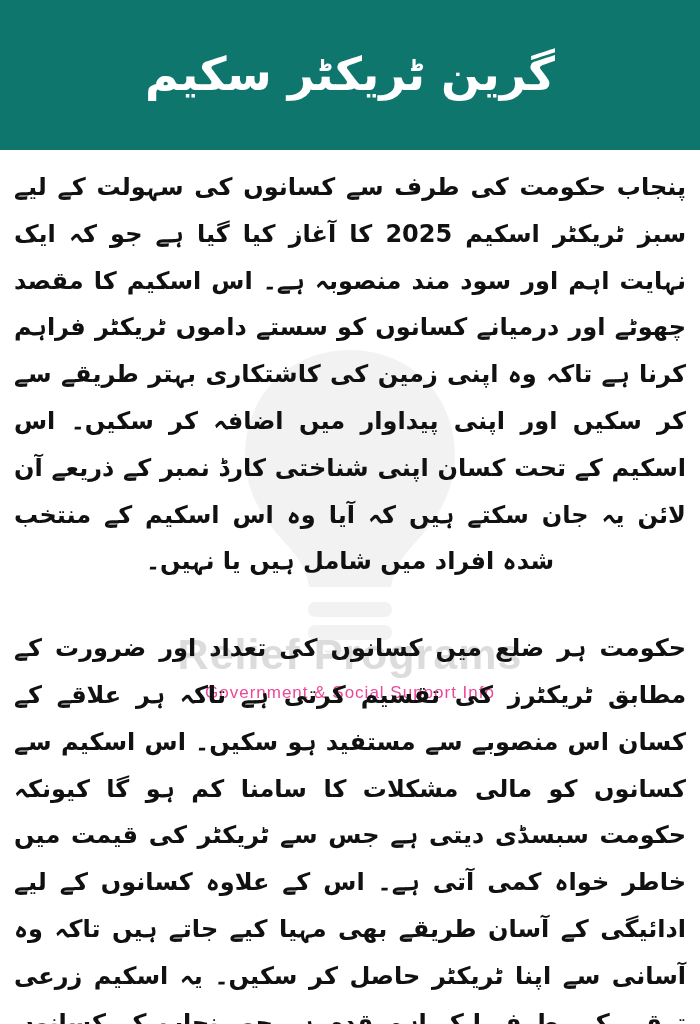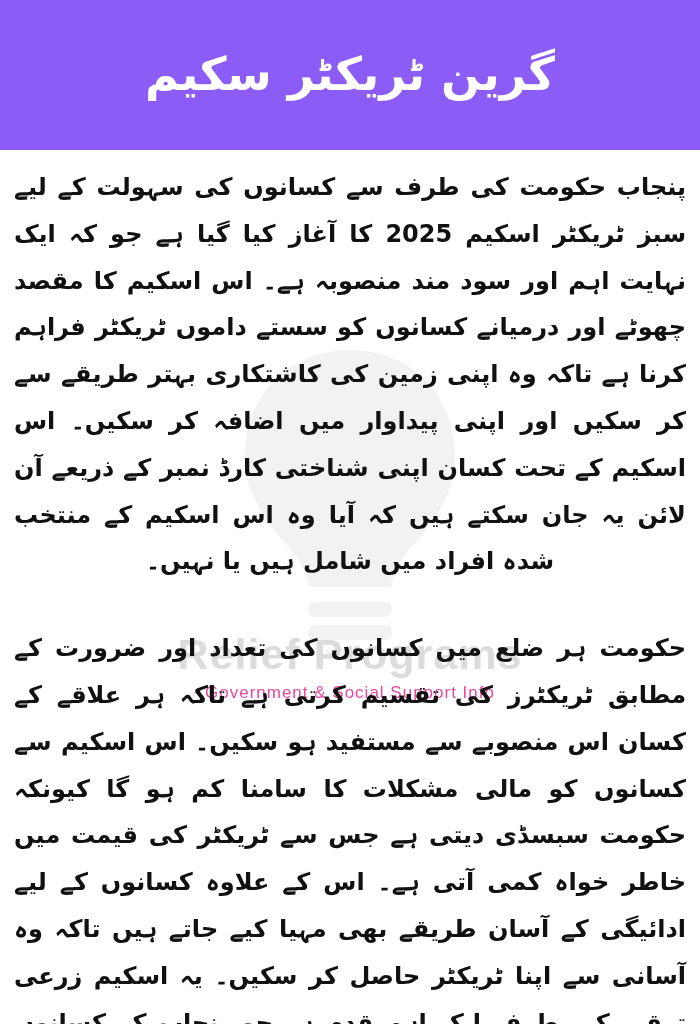--- a/index.html
+++ b/index.html
@@ -20,21 +20,21 @@
     background: #ffffff;
     box-sizing: border-box;
     overflow: hidden;
   }
 
   
   .banner {
     position: relative;
     width: 700px;
     height: 150px;
-    background: #8b5cf6;
+    background: #0f766e;
     display: flex;
     align-items: center;
     justify-content: center;
     box-sizing: border-box;
     z-index: 3;
   }
   .banner-title {
     color: #ffffff;
     font-size: 46px;
     line-height: 1.3;

